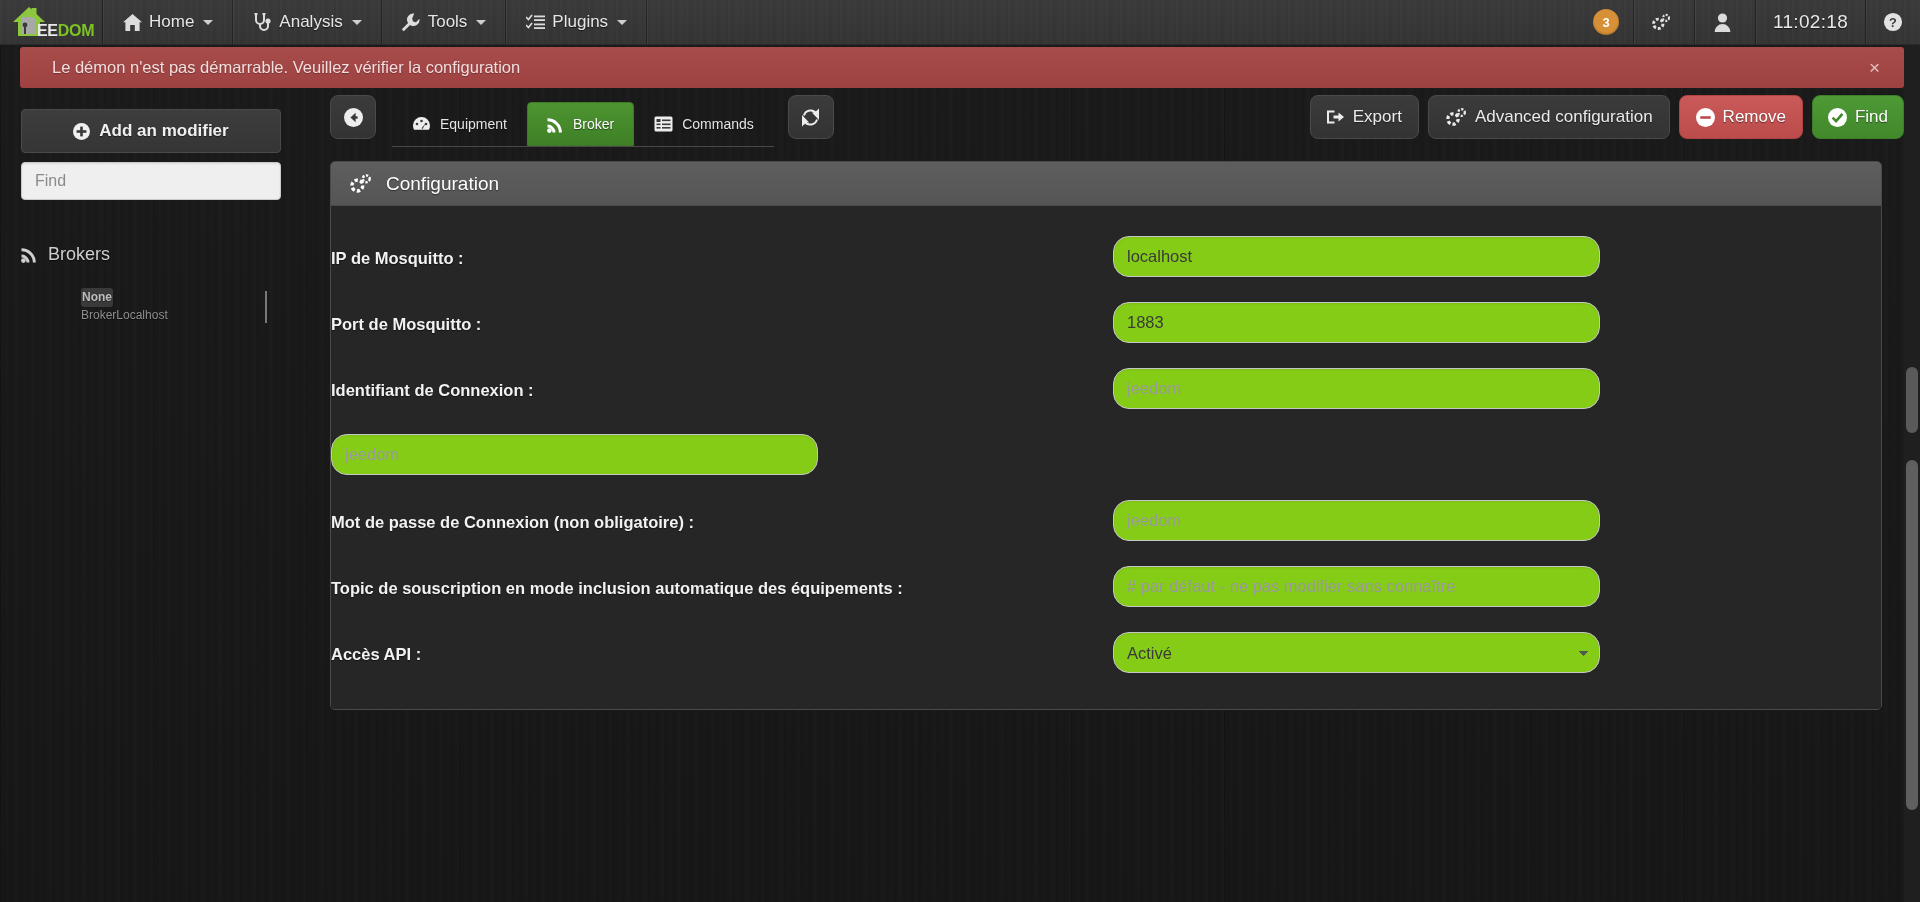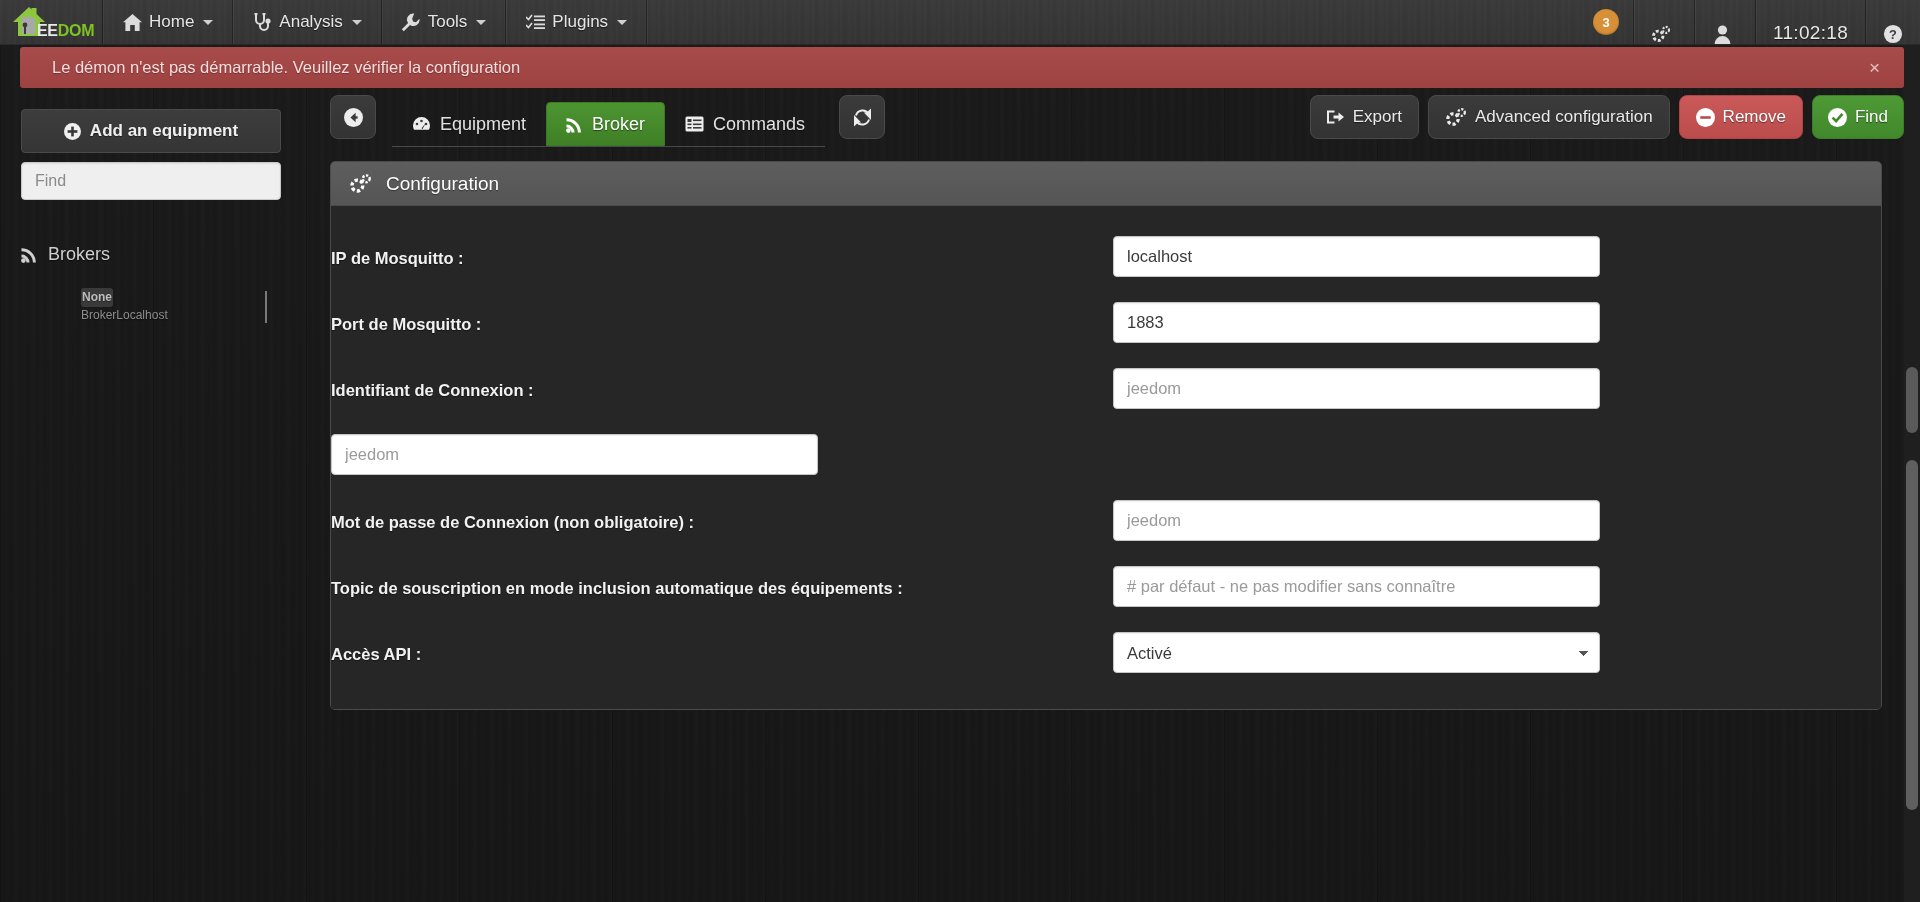--- a/index.html
+++ b/index.html
@@ -54,21 +54,21 @@
   .nav-icon { width: 20px; height: 20px; display: inline-flex; align-items: center; justify-content: center; }
   .nav-spacer { flex: 1; }
 
   #badge-wrap { display: flex; align-items: center; padding: 0 14px; }
   #notif-badge {
     width: 26px; height: 26px; border-radius: 50%;
     background: #d79037; color: #fff; font-size: 13px; font-weight: bold;
     display: flex; align-items: center; justify-content: center;
     box-shadow: inset 0 -1px 2px rgba(0,0,0,0.25);
   }
-  .nav-right { display: flex; align-items: flex-end; padding: 0 17px; gap: 6px; color: #e6e6e6; cursor: pointer; }
+  .nav-right { display: flex; align-items: center; padding: 0 17px; gap: 6px; color: #e6e6e6; cursor: pointer; }
   #clock { font-size: 19px; color: #e8e8e8; letter-spacing: 0.3px; text-shadow: 0 1px 1px rgba(0,0,0,0.6); }
 
   
   #alert {
     position: absolute; top: 47px; left: 20px; width: 1884px; height: 41px;
     background: #a94442; background: linear-gradient(#a84b4b,#9e4141);
     border-radius: 3px;
     display: flex; align-items: center;
     color: #f2dede; font-size: 16.5px; padding: 0 16px;
     z-index: 30;
@@ -145,21 +145,21 @@
     height: 44px; padding: 0 16px;
   }
   #back-btn { width: 46px; justify-content: center; padding: 0; }
 
   .tabs {
     display: flex; align-items: flex-end; margin-left: 16px;
     border-bottom: 1px solid #4a4a4a; height: 52px;
   }
   .tab {
     display: flex; align-items: center; gap: 9px;
-    height: 44px; padding: 0 19px; font-size: 18px;
+    height: 44px; padding: 0 19px; font-size: 14px;
     color: #e3e3e3; cursor: pointer;
     border: 1px solid transparent; border-radius: 4px 4px 0 0;
     text-shadow: 0 1px 1px rgba(0,0,0,0.5);
   }
   .tab.active {
     background: #45892c; background: linear-gradient(#4d9531,#3f7f26);
     color: #fff; border-color: #3c7a25;
   }
   #refresh-btn { margin-left: 14px; width: 46px; justify-content: center; padding: 0; align-self: flex-start; }
   .tabbar-right { margin-left: auto; display: flex; gap: 9px; align-items: flex-start; }
@@ -183,22 +183,22 @@
 
   .form-row { display: flex; align-items: flex-start; margin-bottom: 25px; }
   .form-row:last-child { margin-bottom: 0; }
   .form-label {
     width: 782px; padding-right: 22px; padding-top: 11px;
     color: #f2f2f2; font-size: 16.5px; font-weight: bold; line-height: 1.35;
     text-shadow: 0 1px 1px rgba(0,0,0,0.5);
   }
   .form-ctrl { width: 487px; }
   .inp {
-    width: 100%; height: 41px; border-radius: 4px;
-    background: #ffffff; border: 1px solid #c6c6c6;
+    width: 100%; height: 41px; border-radius: 16px;
+    background: #84cc16; border: 1px solid #c6c6c6;
     padding: 0 13px; font-size: 16.5px; color: #3a3a3a;
     font-family: "Liberation Sans", sans-serif;
     box-shadow: inset 0 1px 2px rgba(0,0,0,0.07);
   }
   .inp::placeholder { color: #9a9a9a; }
   select.inp {
     appearance: none; -webkit-appearance: none;
     background-image: linear-gradient(45deg, transparent 50%, #555 50%), linear-gradient(135deg, #555 50%, transparent 50%);
     background-position: calc(100% - 16px) 18px, calc(100% - 11px) 18px;
     background-size: 5px 5px, 5px 5px;
@@ -348,21 +348,21 @@
 
 <div id="sidebar">
   <div id="add-equipment">
     <span>
       <svg width="17" height="17" viewBox="0 0 17 17">
           <circle cx="8.5" cy="8.5" r="8.5" fill="#f0f0f0"></circle>
           <rect x="7.2" y="3.6" width="2.6" height="9.8" fill="#3a3a3a"></rect>
           <rect x="3.6" y="7.2" width="9.8" height="2.6" fill="#3a3a3a"></rect>
         </svg>
     </span>
-    <span>Add an equipment</span>
+    <span>Add an modifier</span>
   </div>
 
   <input id="find-input" type="text" placeholder="Find" style="">
 
   <div class="sb-group-title">
     <span>
       <svg width="17" height="17" viewBox="0 0 17 17">
         <circle cx="2.4" cy="14.6" r="2.3" fill="#cfcfcf"></circle>
         <path d="M0.5 8.6 a8 8 0 0 1 8 8 h-3 a5 5 0 0 0 -5 -5 Z" fill="#cfcfcf"></path>
         <path d="M0.5 2.2 a14.4 14.4 0 0 1 14.4 14.4 h-3 a11.4 11.4 0 0 0 -11.4 -11.4 Z" fill="#cfcfcf"></path>

